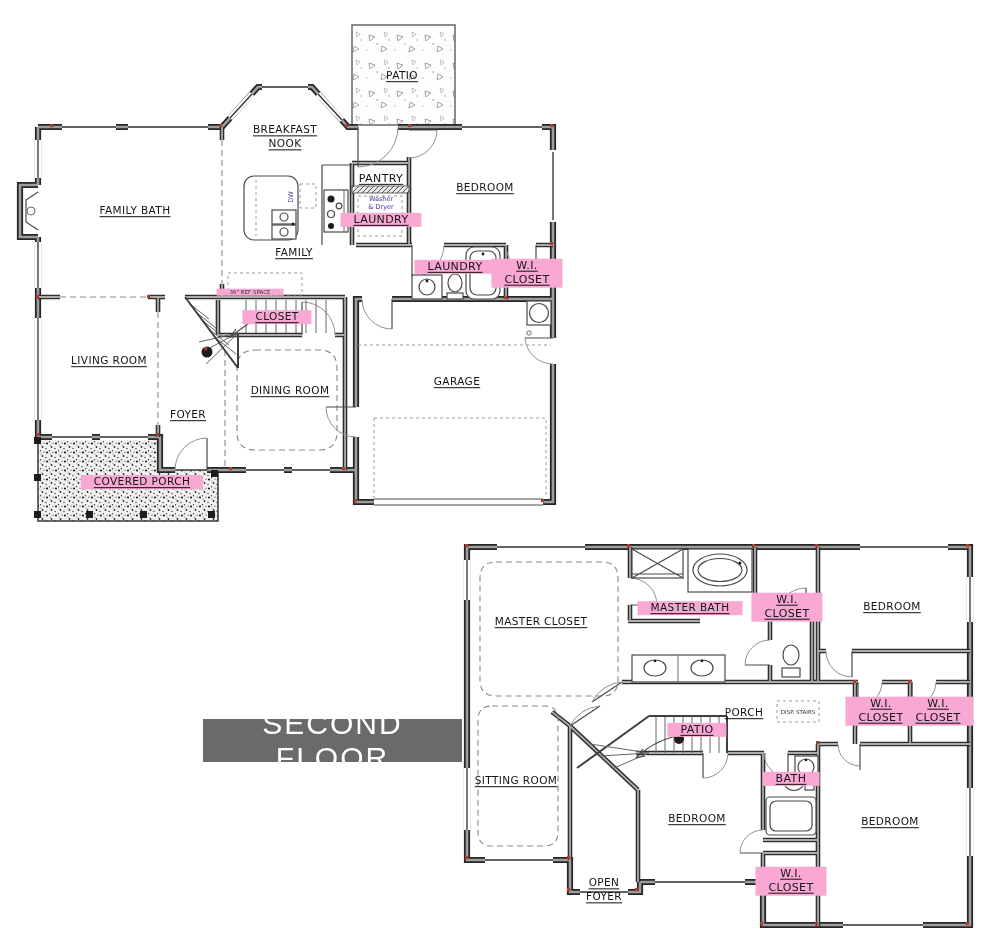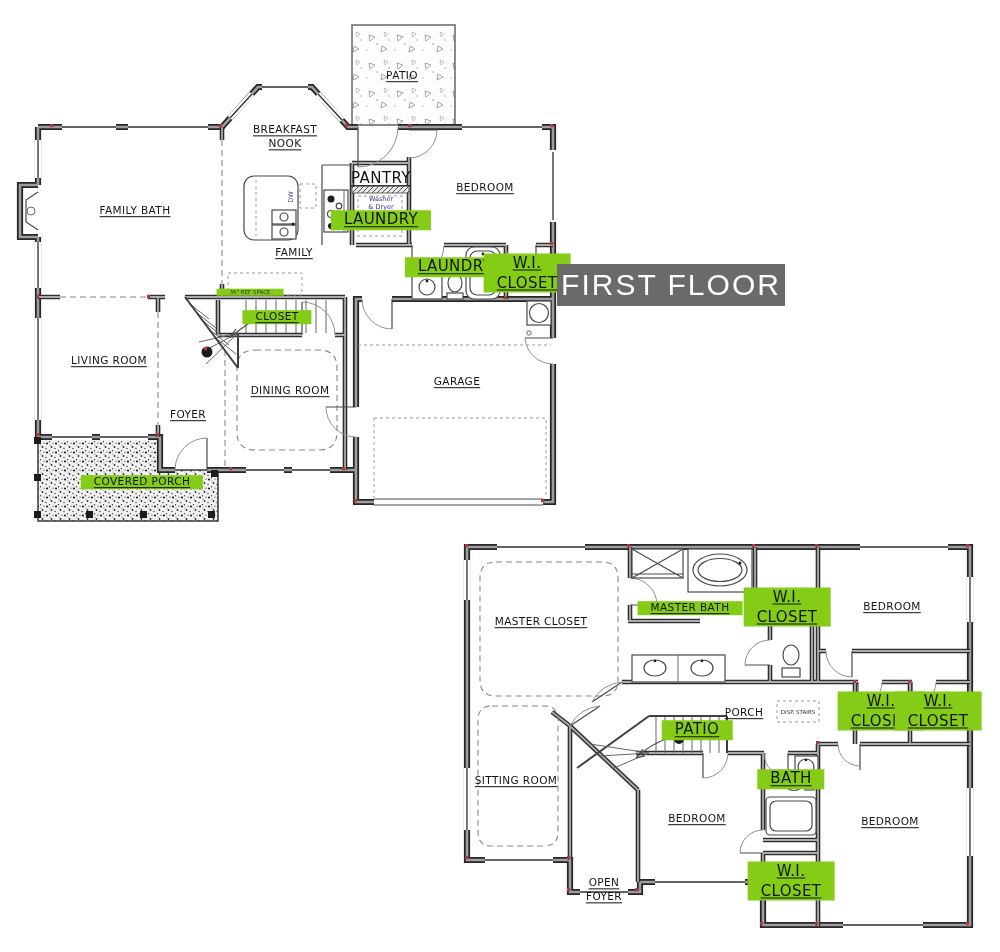--- a/index.html
+++ b/index.html
@@ -21,22 +21,22 @@
   .wgap{stroke:#ffffff;stroke-width:6}
   .fix{stroke:#4a4a4a;stroke-width:1.2;fill:#ffffff}
   .tread{stroke:#666666;stroke-width:1;fill:none}
   .red rect{fill:#b33a32}
   .blk{fill:#1c1c1c}
   
   .rl{position:absolute;transform:translate(-50%,-50%);
       font:500 10.5px/1.3 "DejaVu Sans",sans-serif;letter-spacing:.4px;color:#141414;
       text-decoration:underline;text-underline-offset:2px;white-space:pre-line;text-align:center;
       pointer-events:none}
-  .halo{background:#84cc16;padding:0 13px}
-  .sm{font-size:15px}
+  .halo{background:#f9a8d4;padding:0 13px}
+  .sm{font-size:11px}
   .sl{position:absolute;transform:translate(-50%,-50%);font:500 6.5px/1.3 "DejaVu Sans",sans-serif;
       color:#3a3a8f;white-space:pre-line;text-align:center;pointer-events:none}
   .tl{position:absolute;transform:translate(-50%,-50%);font:500 5.5px/1.2 "DejaVu Sans",sans-serif;
       color:#2f2f2f;white-space:nowrap;text-align:center;pointer-events:none}
   .vert{transform:translate(-50%,-50%) rotate(-90deg)}
   .banner{position:absolute;background:#6a6a6a;color:#ffffff;text-align:center;
       font-family:"Liberation Sans",sans-serif;font-weight:400;letter-spacing:2px;
       display:flex;align-items:center;justify-content:center}
 </style>
 </head>
@@ -377,15 +377,15 @@
 CLOSET</div>
 <div class="rl" style="left:516px;top:781px">SITTING ROOM</div>
 <div class="rl" style="left:604px;top:890px">OPEN
 FOYER</div>
 <div class="rl sm halo" style="left:791px;top:779px">BATH</div>
 <div class="rl" style="left:697px;top:819px">BEDROOM</div>
 <div class="rl" style="left:890px;top:822px">BEDROOM</div>
 <div class="rl sm halo" style="left:791px;top:881px">W.I.
 CLOSET</div>
 
-<div class="banner" style="left:557px;top:264px;width:228px;height:42px;font-size:30px">FIRST FLOOR</div>
+<div class="banner" style="left:203px;top:719px;width:259px;height:43px;font-size:30px">SECOND FLOOR</div>
 
 </div>
 
 </body></html>

